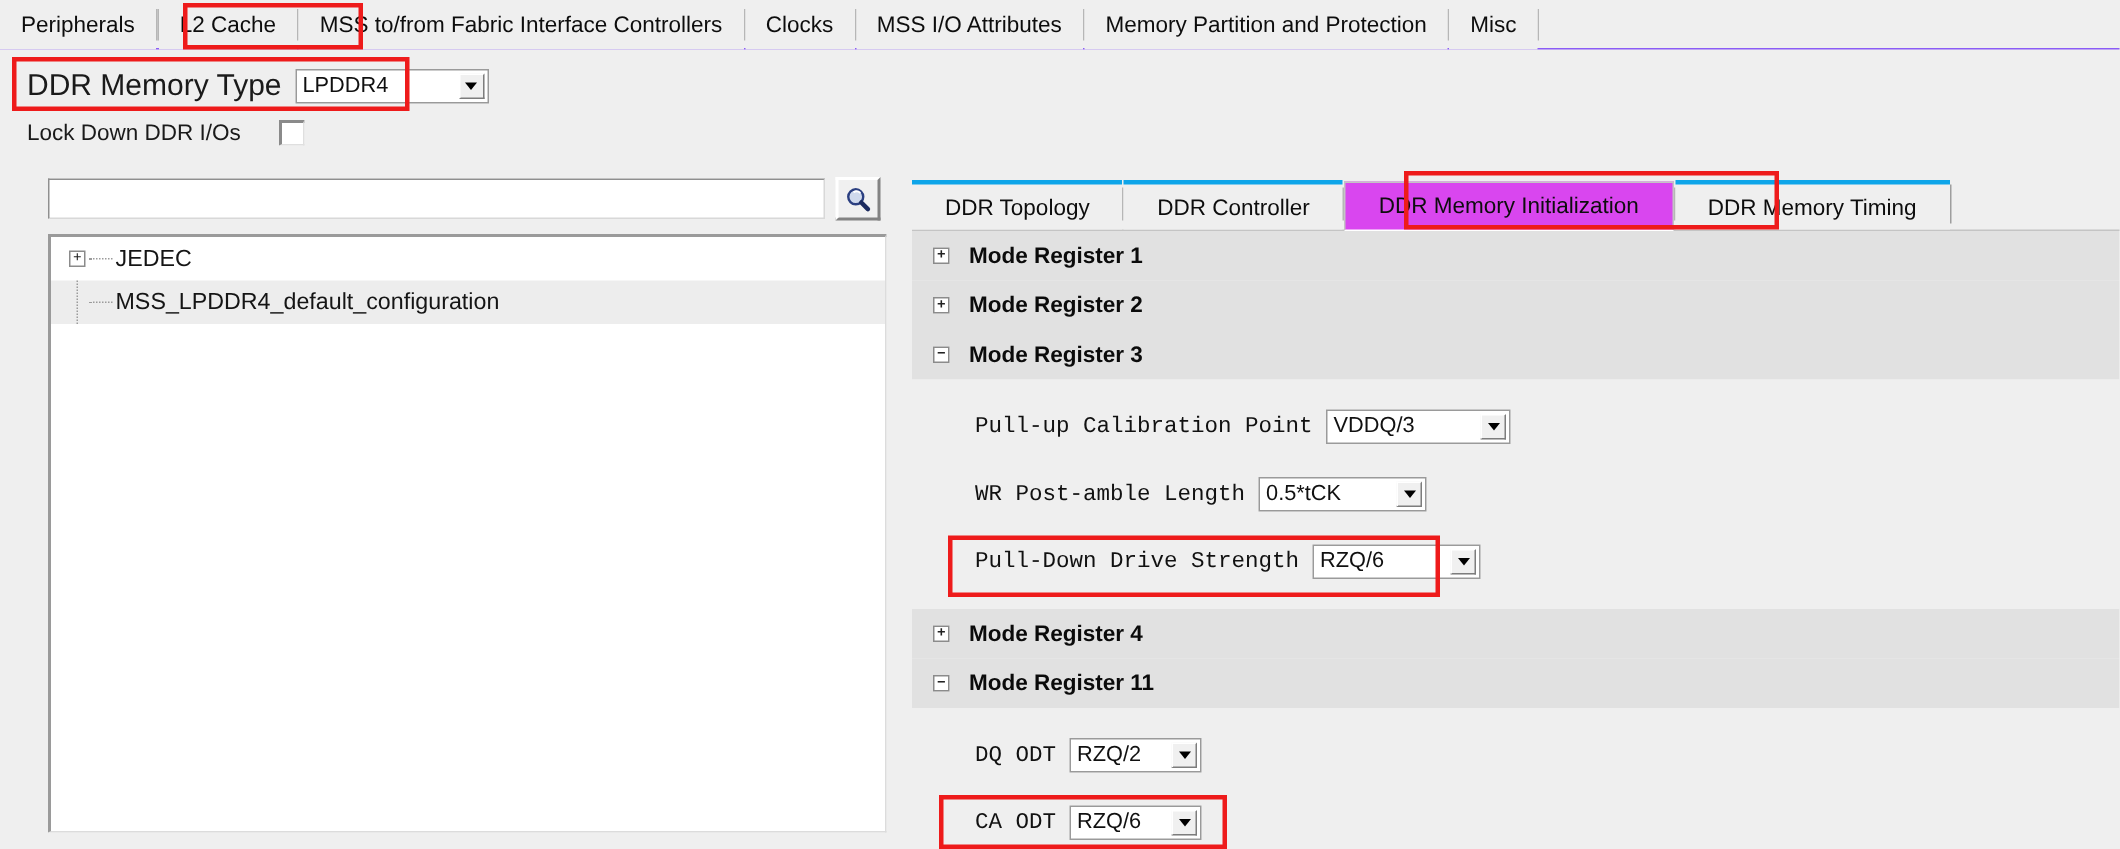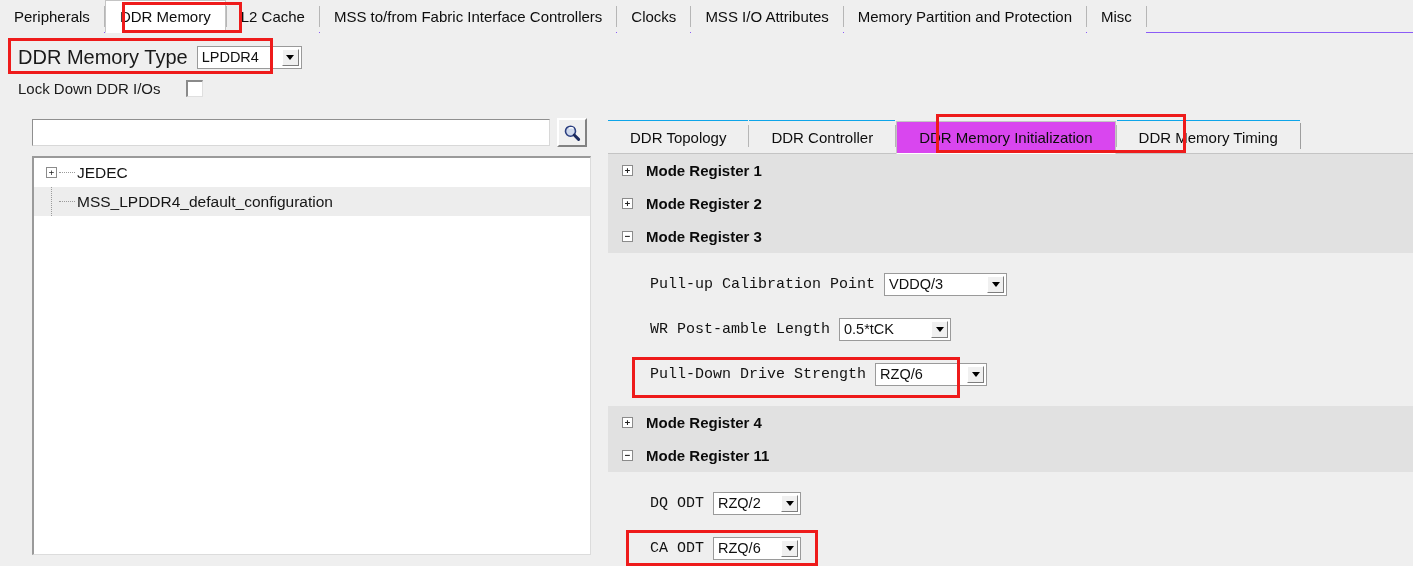--- a/index.html
+++ b/index.html
@@ -258,21 +258,21 @@
     display: flex;
     align-items: center;
     justify-content: center;
     height: 33px;
     padding: 0 22px;
     box-sizing: border-box;
     font-size: 15px;
     color: #0d0d0d;
     white-space: nowrap;
     background: #efefef;
-    border-top: 1px solid #0ea5e9;
+    border-top: 3px solid #0ea5e9;
   }
   .rtab.active {
     background: #d946ef;
     border-left: 1px solid #c4c4c4;
     border-right: 1px solid #c4c4c4;
     border-top: 1px solid #c4c4c4;
     border-bottom: 1px solid #ffffff;
     margin-bottom: -1px;
     z-index: 3;
   }
@@ -330,40 +330,39 @@
     font-family: Liberation Mono, monospace;
   }
 </style>
 </head>
 <body>
 
 <div class="top-tabbar">
   <div class="top-tabstrip" id="top-tabstrip">
       <div class="ttab">Peripherals</div>
       <div class="tdiv"></div>
-      <div class="ttab active">DDR Memory</div>
       <div class="tdiv"></div>
       <div class="ttab">L2 Cache</div>
       <div class="tdiv"></div>
       <div class="ttab">MSS to/from Fabric Interface Controllers</div>
       <div class="tdiv"></div>
       <div class="ttab">Clocks</div>
       <div class="tdiv"></div>
       <div class="ttab">MSS I/O Attributes</div>
       <div class="tdiv"></div>
       <div class="ttab">Memory Partition and Protection</div>
       <div class="tdiv"></div>
       <div class="ttab">Misc</div>
       <div class="tdiv"></div>
     </div>
 </div>
 
 <div class="memtype-row">
   <span class="memtype-label">DDR Memory Type</span>
-  <div class="combo" style="width:105px;">
+  <div class="combo" style="width:129px;">
     <span class="cval">LPDDR4</span>
     <span class="cbtn">
         <span class="arrowdn"></span>
       </span>
   </div>
 </div>
 
 <div class="lockdown-row">
   <span class="lockdown-label">Lock Down DDR I/Os</span>
   <span class="chk"></span>

